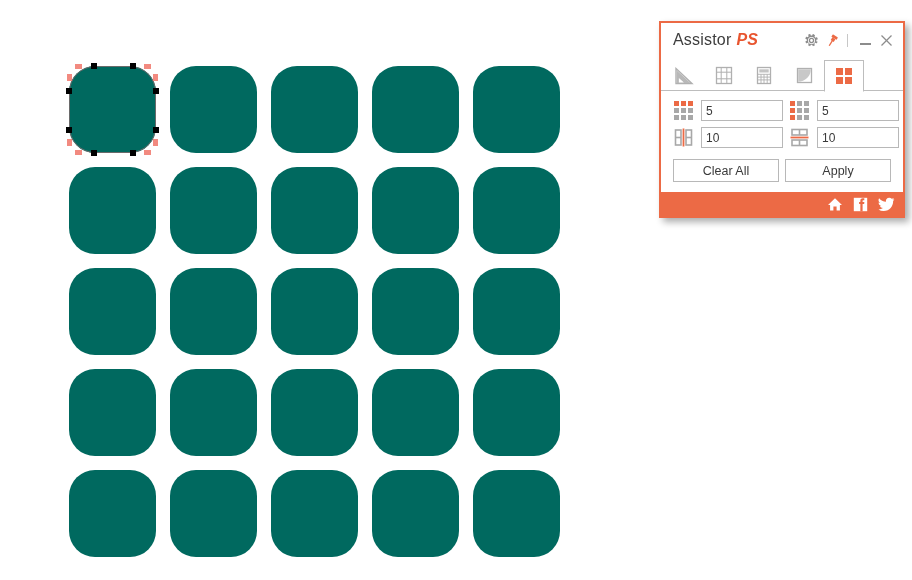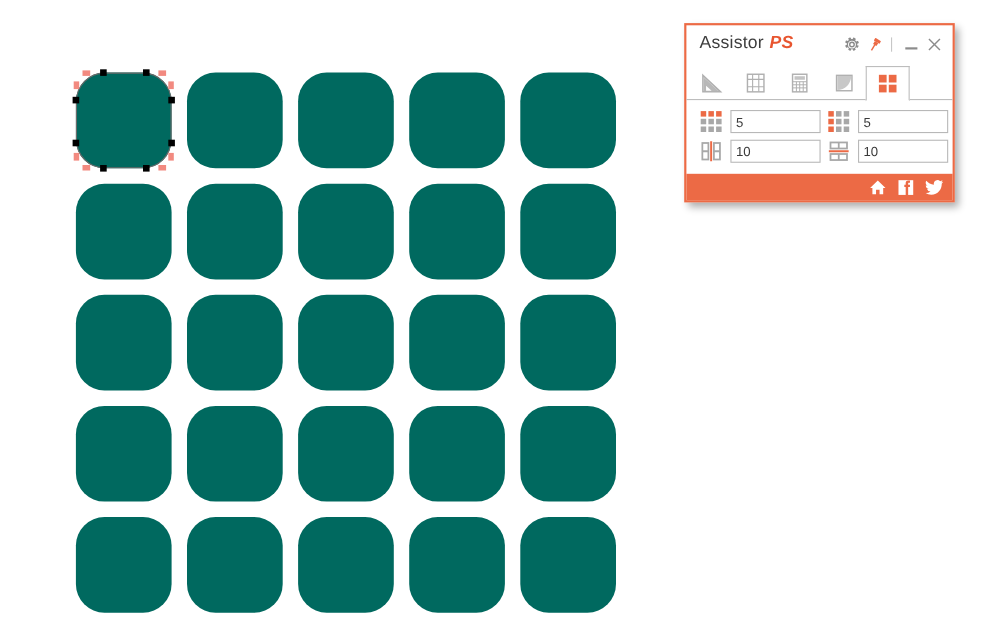--- a/index.html
+++ b/index.html
@@ -50,21 +50,21 @@
     width: 5px; height: 7px;
     background: #f28a80;
   }
   .handle.horiz {
     width: 7px; height: 5px;
   }
 
   
   #panel {
     position: absolute;
-    left: 622px;
+    left: 659px;
     top: 21px;
     width: 246px;
     background: #ffffff;
     border: 2px solid #ec6a45;
     box-sizing: border-box;
     box-shadow: 4px 4px 7px rgba(0,0,0,0.33);
   }
 
   .titlebar {
     height: 34px;
@@ -397,20 +397,24 @@
       <svg class="field-icon" viewBox="0 0 21 21">
         <rect x="3" y="2.5" width="15" height="5.5" fill="none" stroke="#a8a8a8" stroke-width="1.6"></rect>
         <rect x="3" y="13" width="15" height="5.5" fill="none" stroke="#a8a8a8" stroke-width="1.6"></rect>
         <line x1="10.5" y1="2.5" x2="10.5" y2="8" stroke="#a8a8a8" stroke-width="1.6"></line>
         <line x1="10.5" y1="13" x2="10.5" y2="18.5" stroke="#a8a8a8" stroke-width="1.6"></line>
         <line x1="1.5" y1="10.5" x2="19.5" y2="10.5" stroke="#ec6a45" stroke-width="1.8"></line>
       </svg>
       <input class="num-input" type="text" value="10" style="">
     </div>
 
+    <div class="btn-row">
+      <button class="panel-btn">Clear All</button>
+      <button class="panel-btn">Apply</button>
+    </div>
   </div>
 
   <div class="footer">
     <span class="footer-icon">
       <svg width="16" height="15" viewBox="0 0 16 15">
         <path fill="#ffffff" d="M8 1.2 L15 8 L12.9 8 L12.9 13.6 L9.6 13.6 L9.6 9.6 L6.4 9.6 L6.4 13.6 L3.1 13.6 L3.1 8 L1 8 Z"></path>
       </svg>
     </span>
     <span class="footer-icon">
       <svg width="15" height="15" viewBox="0 0 15 15">

